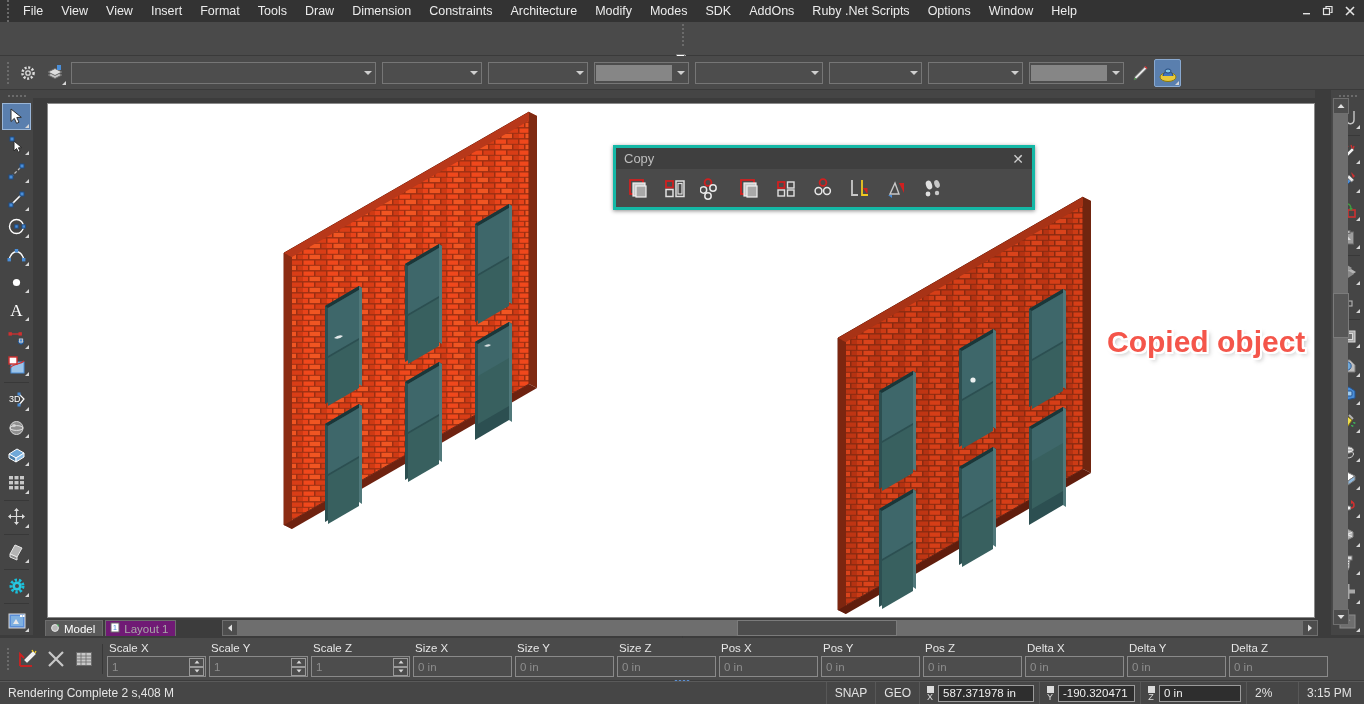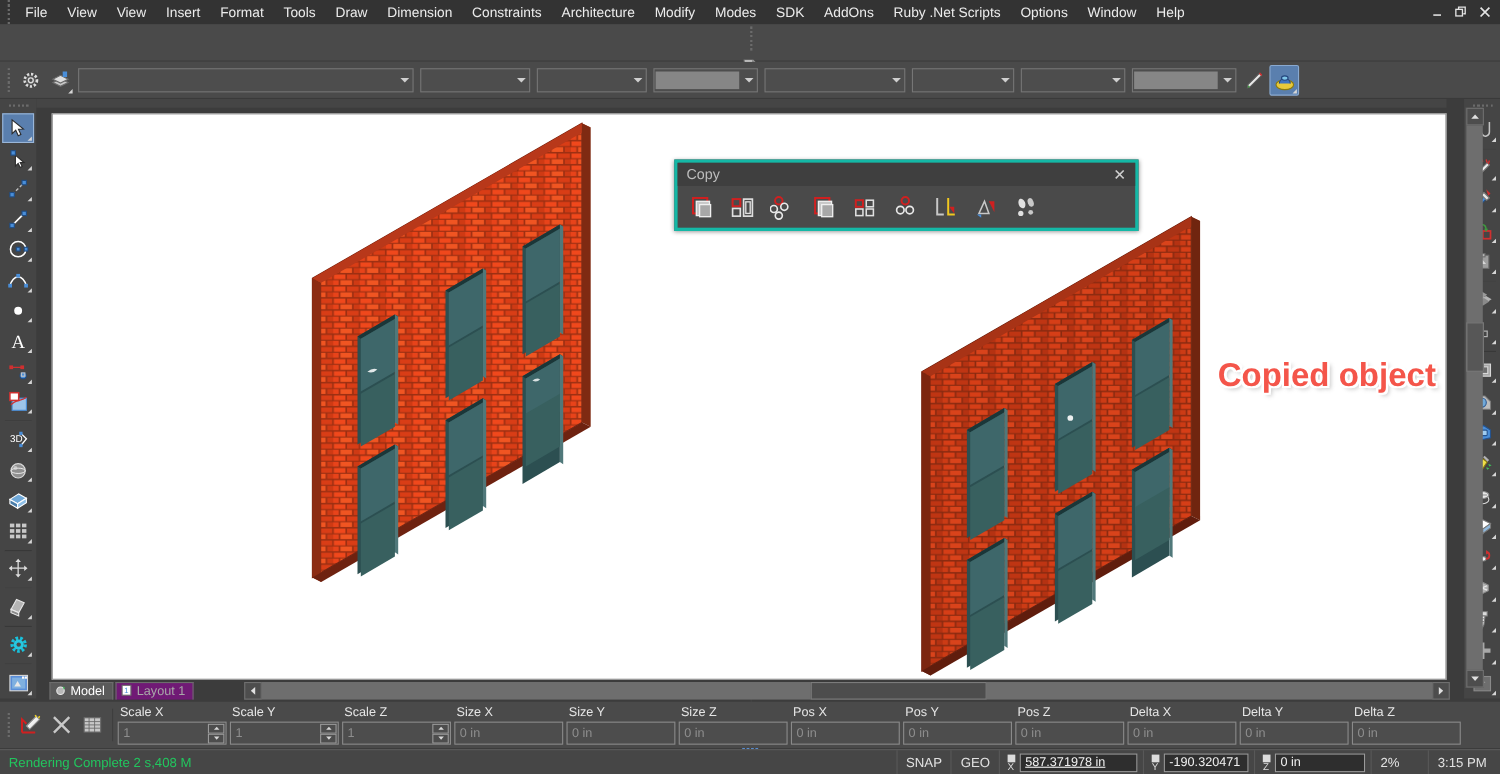--- a/index.html
+++ b/index.html
@@ -118,21 +118,21 @@
   .spin { width:15px; height:19px; display:flex; flex-direction:column; justify-content:center;
      margin-right:1px; }
   .spin div { height:9px; background:#4d4d4d; border:1px solid #9a9a9a; display:flex;
      align-items:center; justify-content:center; }
   .pbtn2 { width:28px; height:30px; display:flex; align-items:center; justify-content:center;
      border:1px solid transparent; }
 
   
   .statusbar { position:absolute; left:0; top:681px; width:1364px; height:23px; background:#464646;
      border-top:1px solid #5a5a5a; display:flex; align-items:center; }
-  .statusmsg { padding-left:8px; font-size:12px; color:#22c55e; flex:1; }
+  .statusmsg { padding-left:8px; font-size:12px; color:#e5e5e5; flex:1; }
   .sitem { padding:0 8px; font-size:12px; color:#e2e2e2; height:23px; display:flex; align-items:center;
      border-left:1px solid #585858; }
   .coordbox { display:flex; align-items:center; gap:3px; padding:0 5px; height:23px;
      border-left:1px solid #585858; }
   .coordbox .ax { display:flex; flex-direction:column; align-items:center; width:10px; }
   .coordbox .ax i { width:7px; height:7px; background:#dcdcdc; display:block; }
   .coordbox .ax b { font-size:9px; font-weight:normal; color:#dcdcdc; line-height:8px;}
   .coordbox .cv { background:#2e2e2e; border:1px solid #9a9a9a; height:17px; display:flex;
      align-items:center; padding:0 4px; font-size:11.5px; color:#f0f0f0; }
 
@@ -1212,21 +1212,21 @@
 
   <div class="statusbar">
     <div class="statusmsg">Rendering Complete 2 s,408 M</div>
     <div class="sitem">SNAP</div>
     <div class="sitem">GEO</div>
     <div class="coordbox">
       <div class="ax">
         <i></i>
           <b>X</b>
         </div>
-      <div class="cv" style="width:107px;text-decoration:underline;">587.371978 in</div>
+      <div class="cv" style="width:96px;">587.371978 in</div>
     </div>
     <div class="coordbox">
       <div class="ax">
         <i></i>
           <b>Y</b>
         </div>
       <div class="cv" style="width:77px;">-190.320471</div>
     </div>
     <div class="coordbox">
       <div class="ax">

